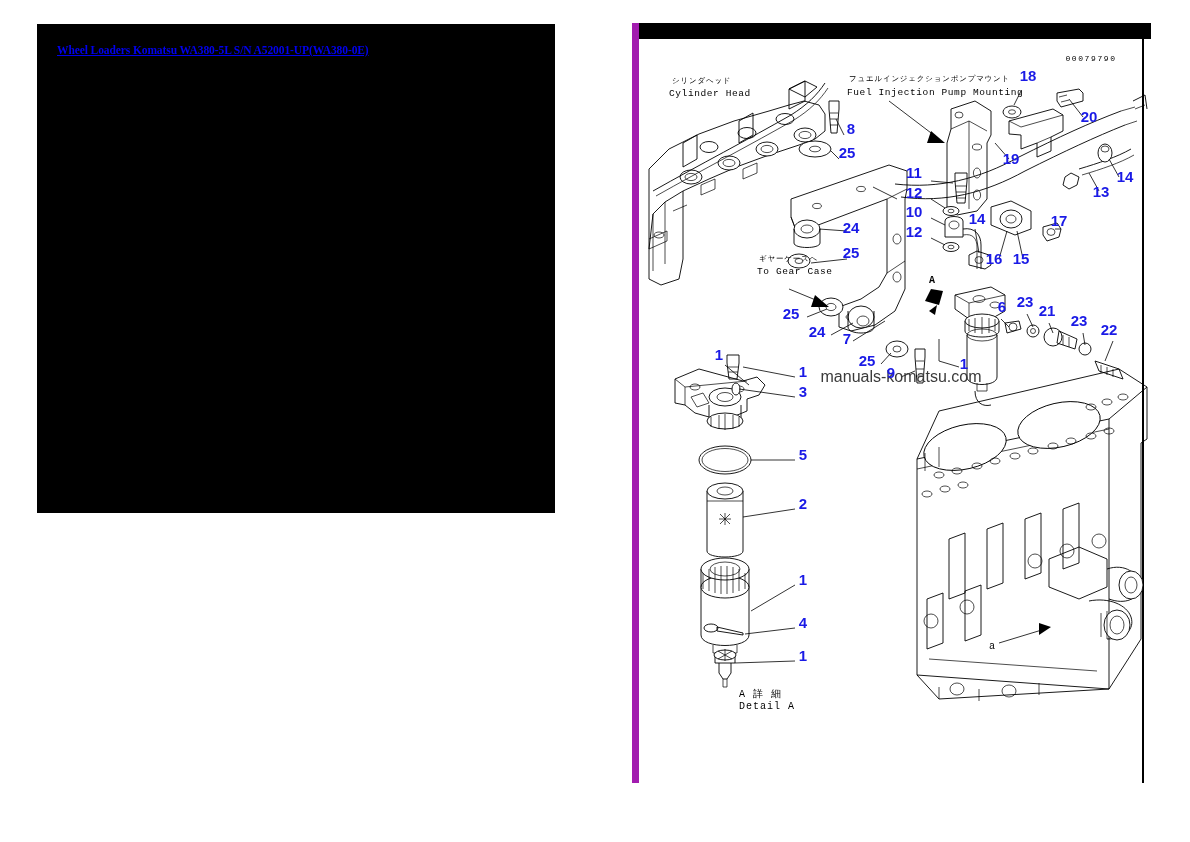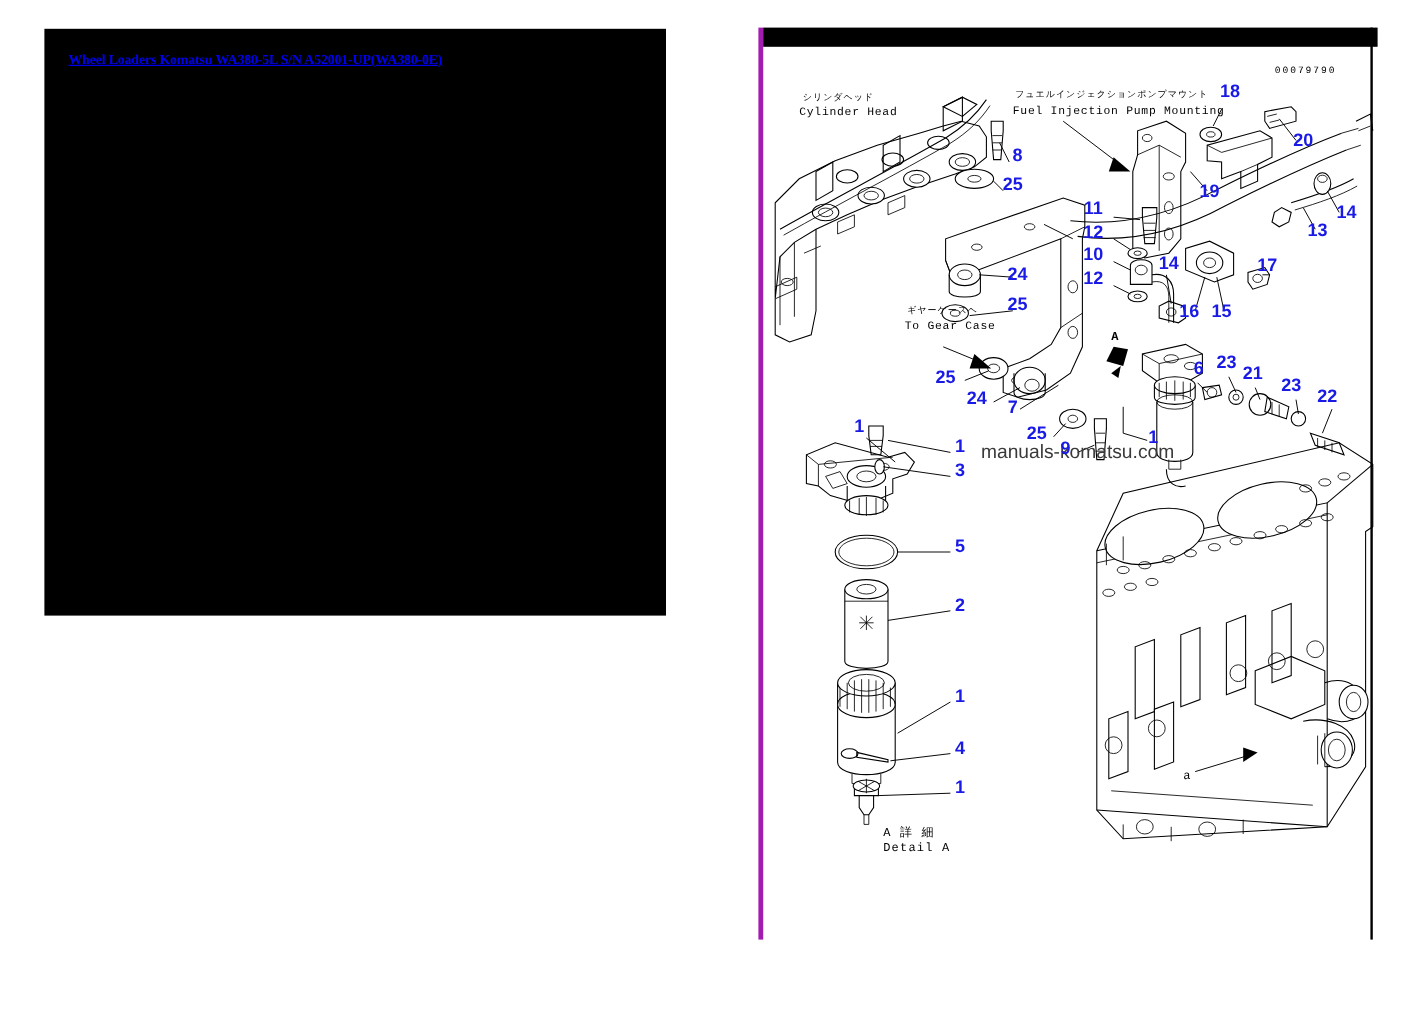--- a/index.html
+++ b/index.html
@@ -44,21 +44,21 @@
   }
 
   
   #diagram-panel {
     position: absolute;
     left: 632px;
     top: 23px;
     width: 512px;
     height: 760px;
     background: #ffffff;
-    border-left: 4px solid #a21caf;
+    border-left: 7px solid #a21caf;
     border-right: 2px solid #000;
     box-sizing: border-box;
     padding-left: 24px;
   }
 
   #diagram-topbar {
     position: absolute;
     left: 0px;
     top: 0px;
     width: 512px;

